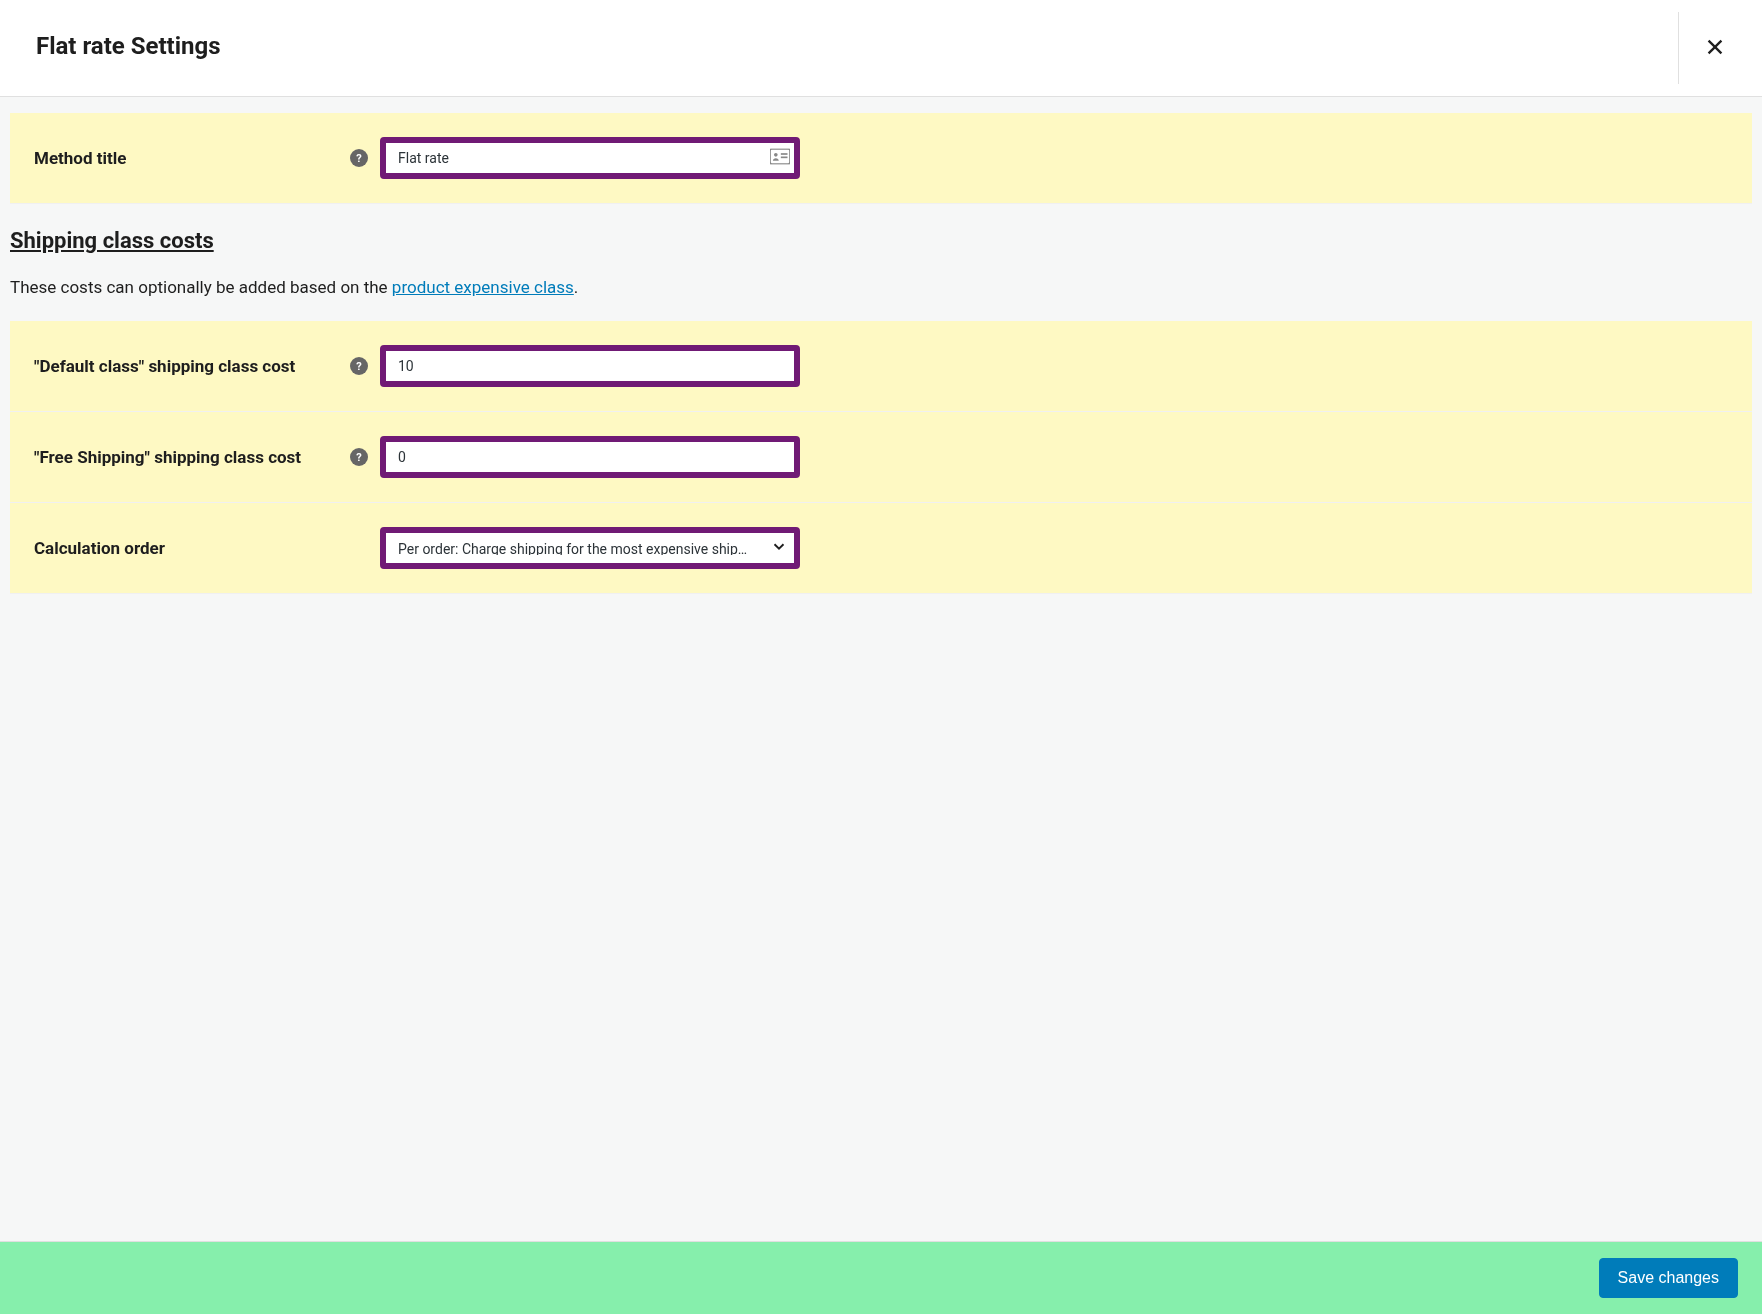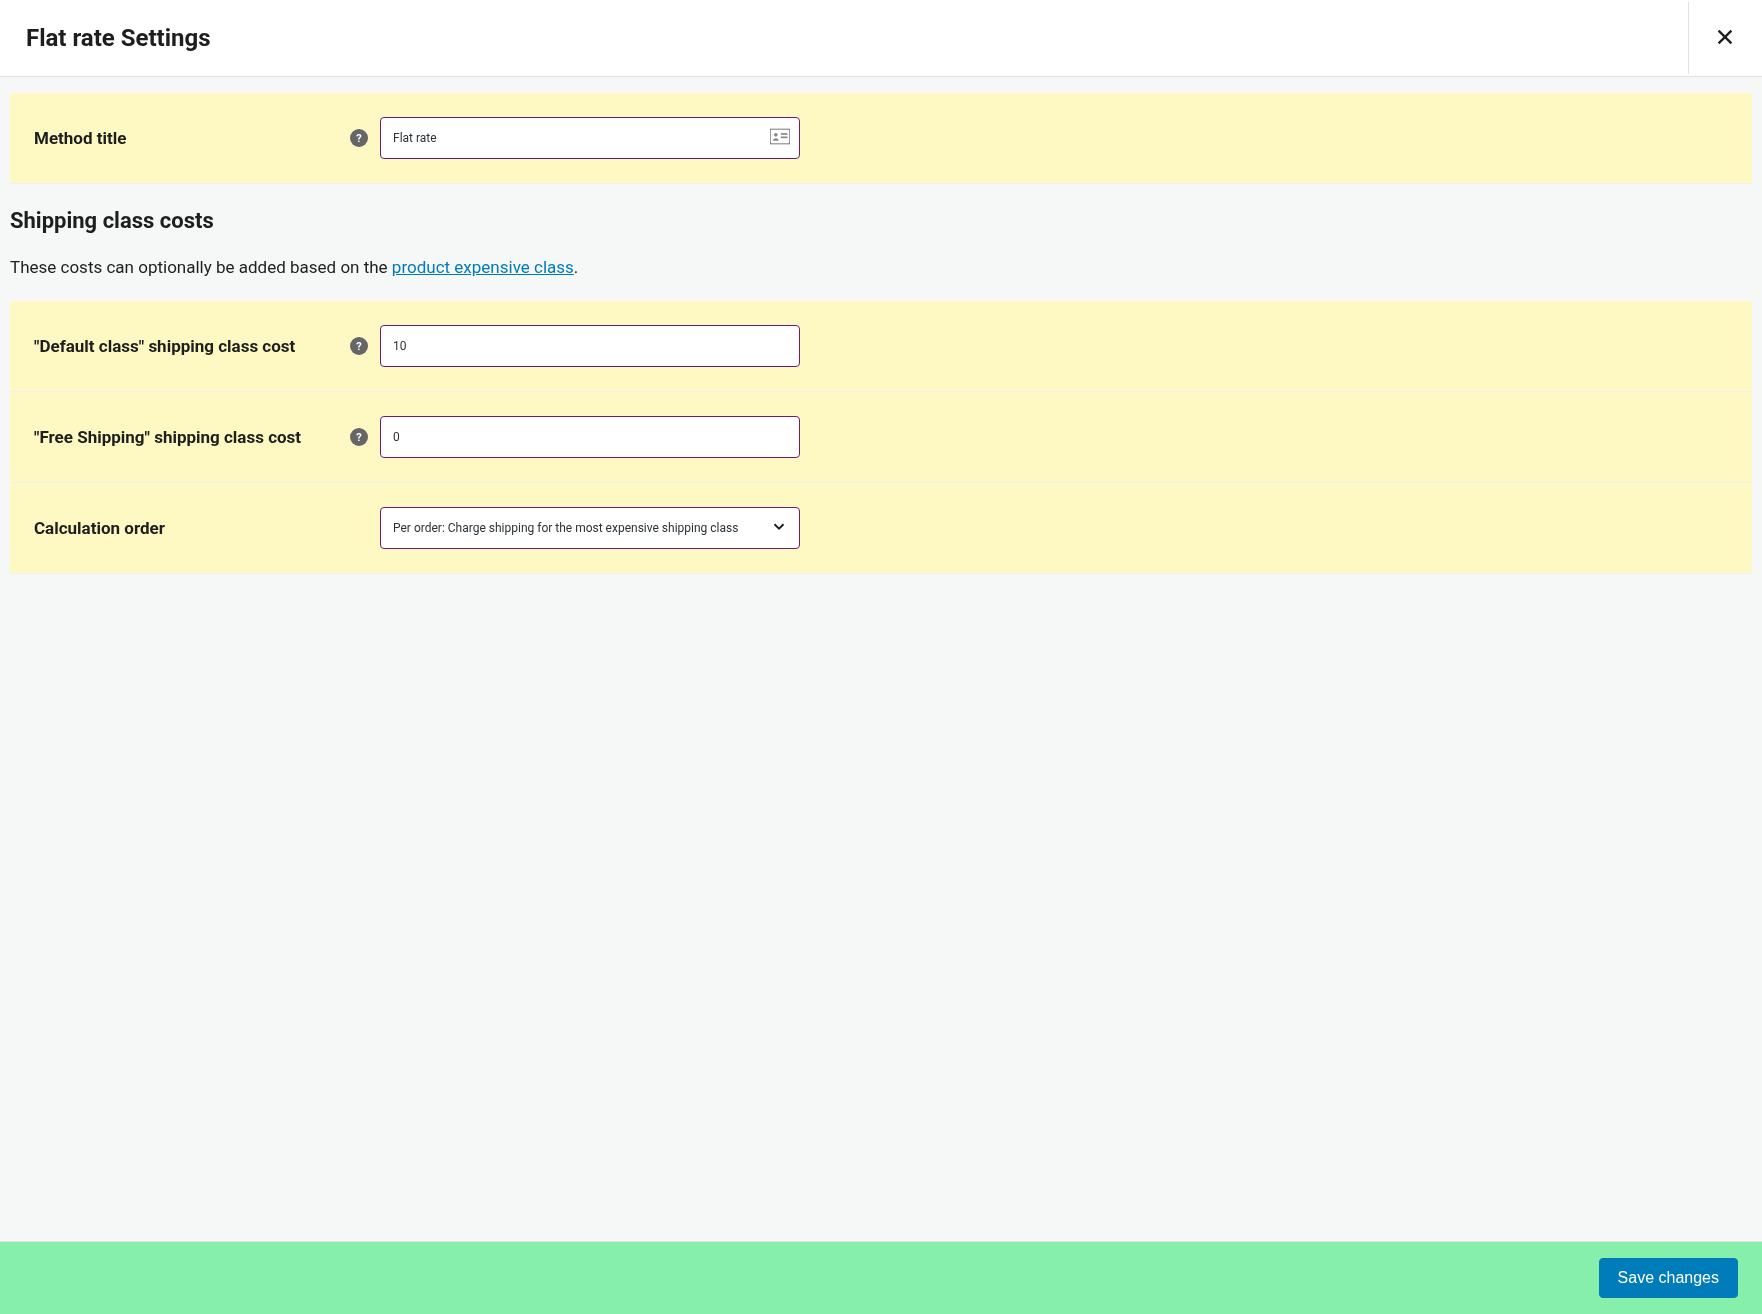--- a/index.html
+++ b/index.html
@@ -15,23 +15,22 @@
     }
     .modal {
       background: #f6f7f7;
       width: 100%;
       min-height: 100vh;
       display: flex;
       flex-direction: column;
     }
     .modal-header {
       display: flex;
-      align-items: center;
       justify-content: space-between;
-      padding: 2px;
+      padding: 12px;
       border-bottom: 1px solid #e0e0e0;
       background: #fff;
     }
     .modal-title {
       font-size: 24px;
       font-weight: 700;
       color: #1e1e1e;
       padding: 20px 24px;
       flex: 1;
     }
@@ -102,22 +101,22 @@
       background: #666;
       color: #fff;
       font-size: 11px;
       font-weight: 700;
       flex-shrink: 0;
     }
     .text-input, .select-input {
       width: 420px;
       height: 42px;
       padding: 8px 12px;
-      font-size: 12px;
-      border: 1px solid #701a75;
+      font-size: 14px;
+      border: 6px solid #701a75;
       border-radius: 4px;
       background: #fff;
       color: #2c3338;
       font-family: inherit;
     }
     .input-wrap {
       position: relative;
       display: inline-block;
     }
     .input-icon-right {
@@ -155,20 +154,21 @@
     }
     .chevron svg {
       width: 18px;
       height: 18px;
     }
     .section-heading {
       font-size: 22px;
       font-weight: 700;
       padding: 24px 10px 10px 10px;
       color: #1e1e1e;
+      text-decoration: underline;
     }
     .section-desc {
       font-size: 17px;
       padding: 14px 10px 24px 10px;
       color: #1e1e1e;
     }
     .link {
       color: #007cba;
       text-decoration: underline;
     }

